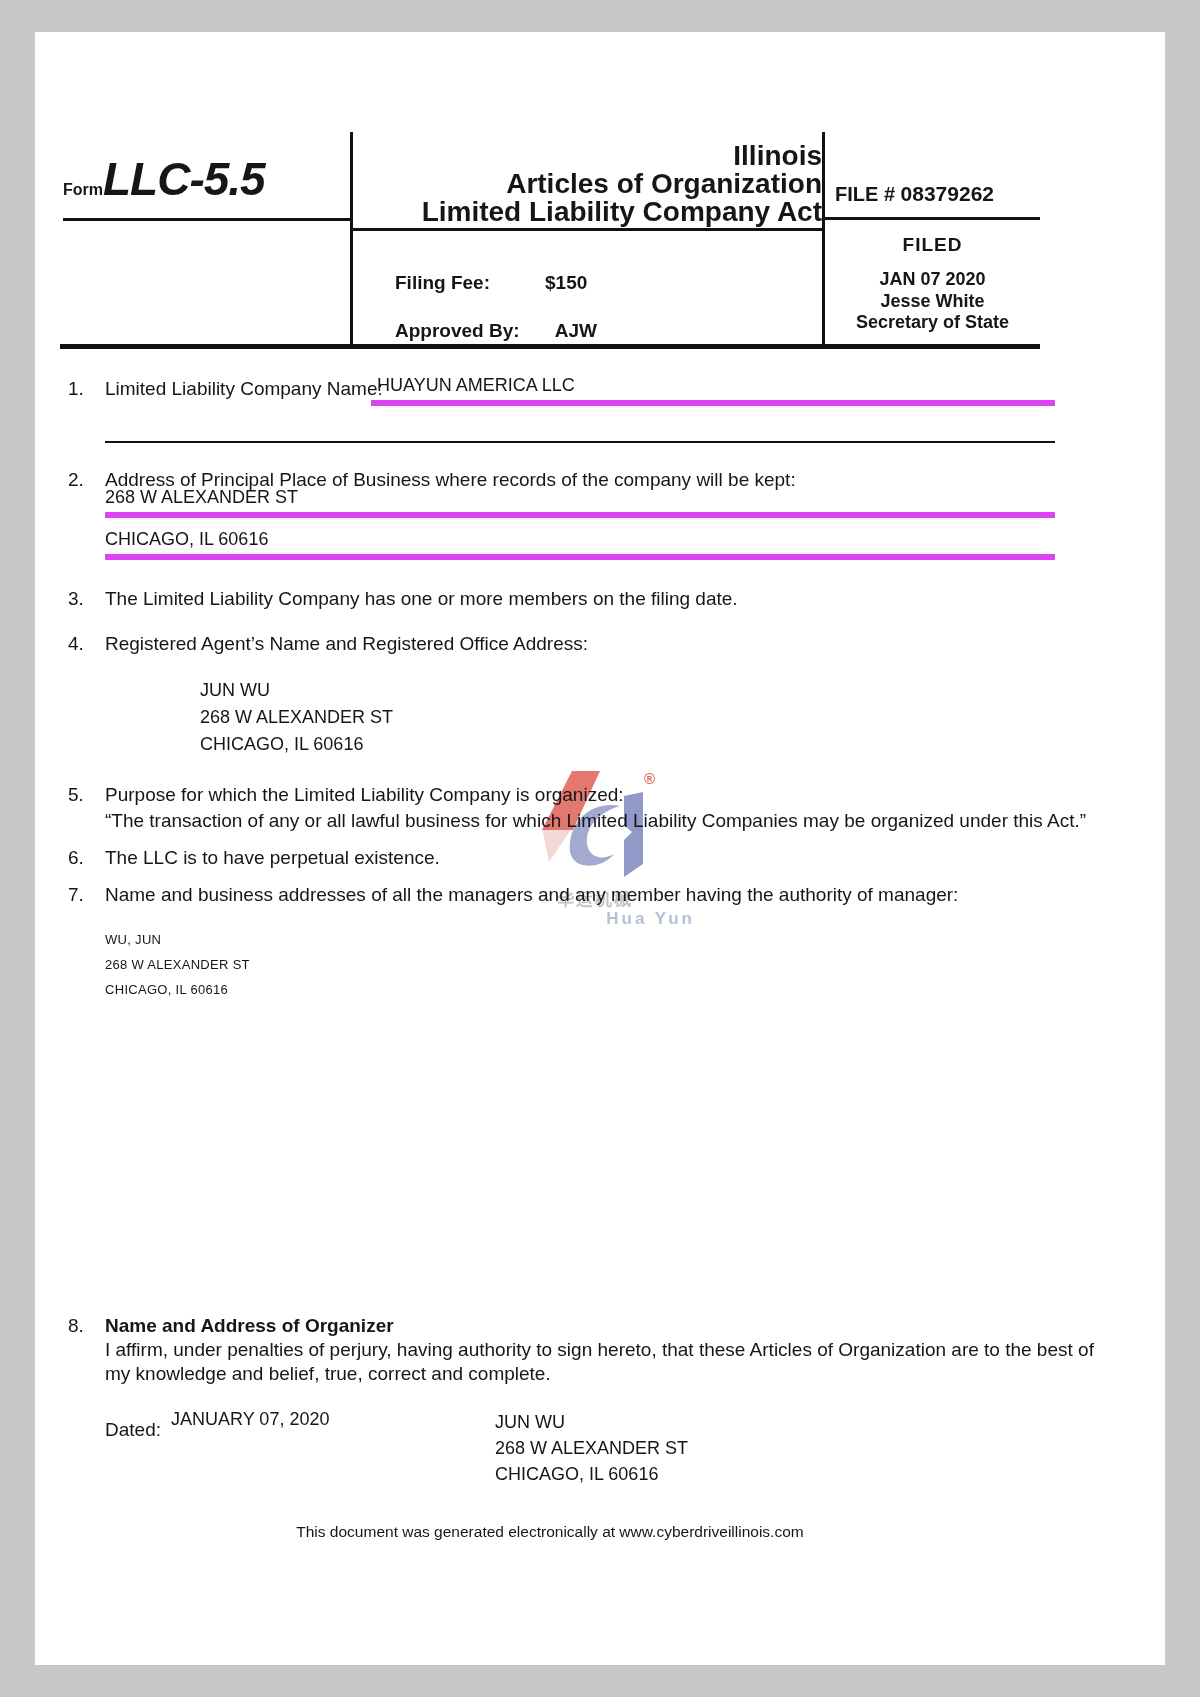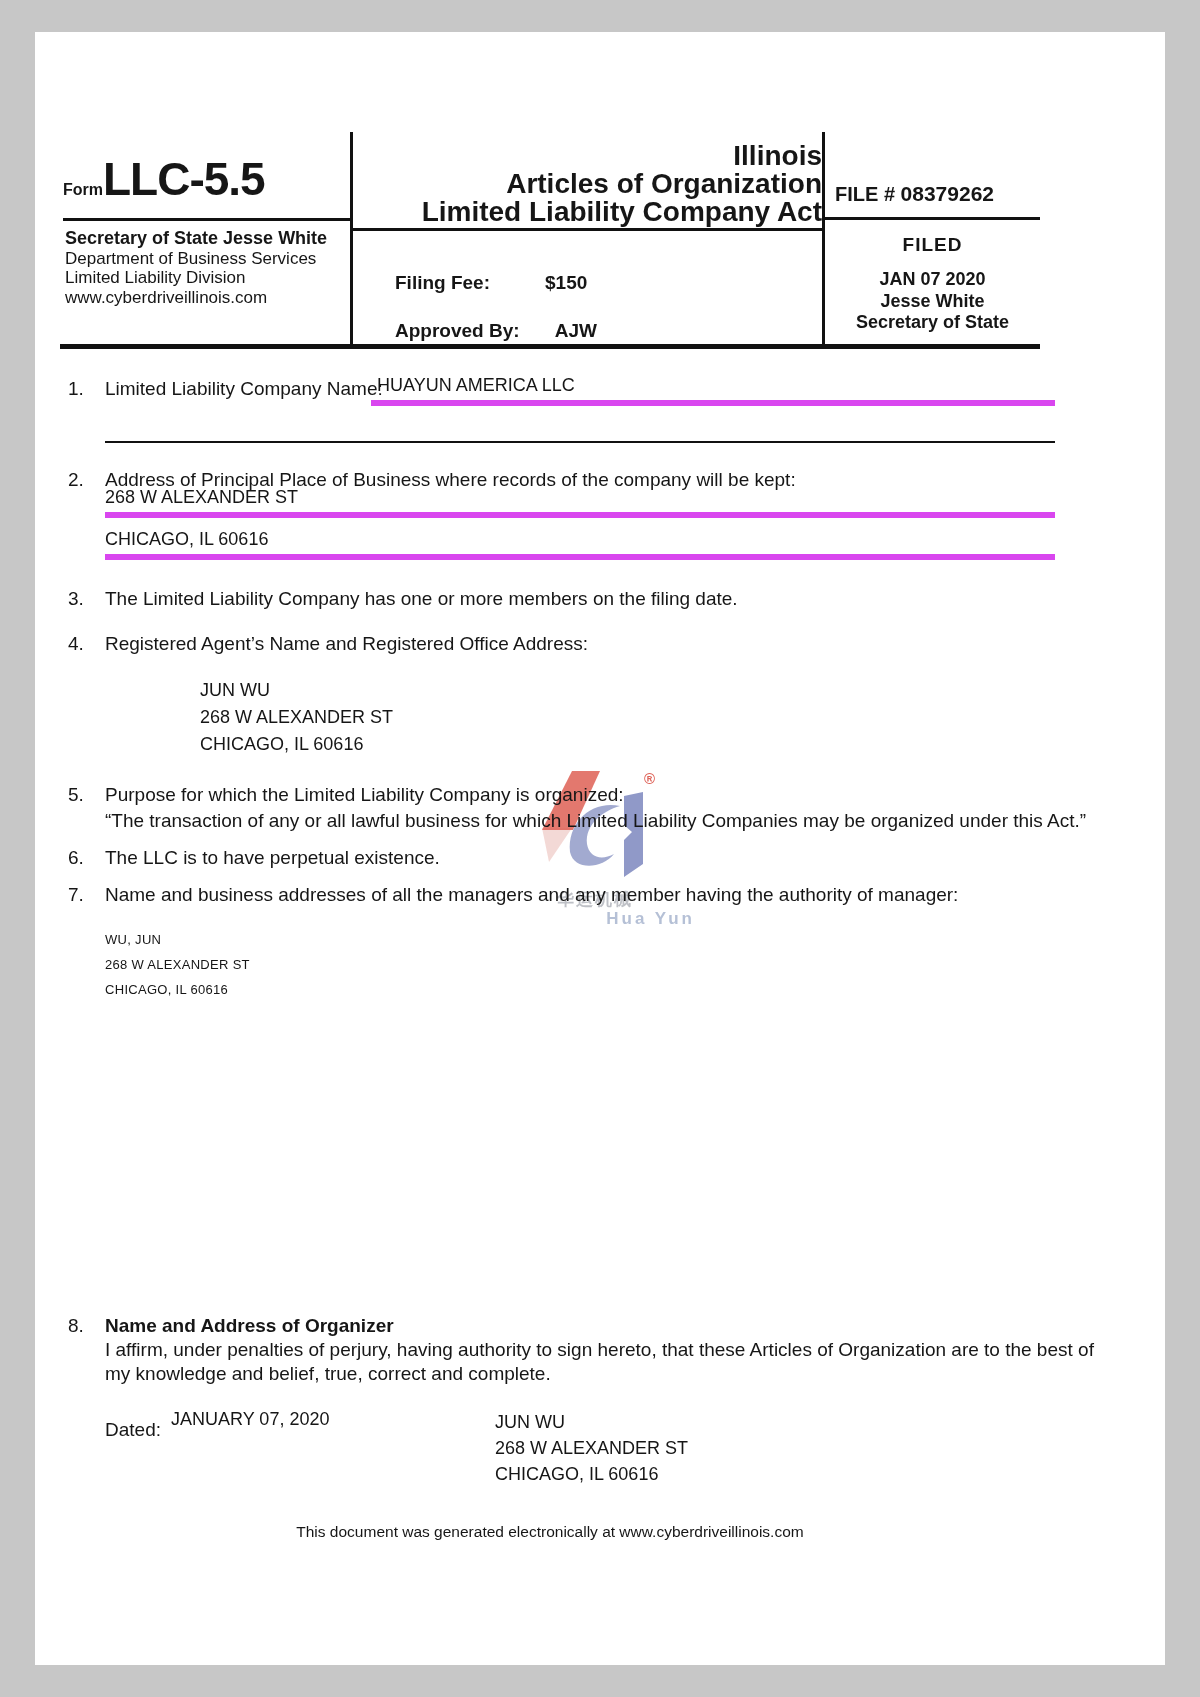--- a/index.html
+++ b/index.html
@@ -19,21 +19,21 @@
   .abs{position:absolute;z-index:2;}
   .rule{position:absolute;background:#111;z-index:2;}
   .line{position:absolute;white-space:nowrap;z-index:2;}
   .num{font-size:19px;}
   .lbl{font-size:19px;}
   .small{font-size:13px;letter-spacing:.3px;}
   .b{font-weight:700;}
   .ul-val{border-bottom:2px solid #111;padding-bottom:3px;}
   .fill-line{position:absolute;border-bottom:6px solid #d946ef;padding-bottom:4px;font-size:18px;white-space:nowrap;z-index:2;}
   .form-small{font-size:16px;font-weight:600;}
-  .form-big{font-size:46px;font-weight:700;letter-spacing:-1px;line-height:1;}
+  .form-big{font-size:46px;font-weight:700;letter-spacing:-1px;line-height:1;font-style:italic;}
   .agency{font-size:17px;line-height:19.5px;}
   .agency .first{font-weight:700;font-size:18px;}
   .title-block{text-align:right;font-weight:700;font-size:28px;line-height:28px;}
   .stamp{text-align:center;font-weight:700;}
   .watermark{position:absolute;z-index:0;opacity:.85;}
   .wm-cn{position:absolute;left:0;top:120px;width:100%;text-align:center;
          font-size:17px;font-weight:700;letter-spacing:2px;color:#b3b6bd;}
   .wm-latin{position:absolute;left:0;top:141px;width:100%;text-align:right;
             font-size:17px;font-weight:700;letter-spacing:3px;color:#a9b6cf;}
   .wm-reg{position:absolute;left:149px;top:2px;font-size:15px;font-weight:700;color:#d94a3d;}
@@ -44,26 +44,20 @@
 <body>
 
 <div class="page">
 
   <div class="line" style="left:28px;top:124px;">
     <span class="form-small">Form</span><span class="form-big">LLC-5.5</span>
   </div>
 
   <div class="rule" style="left:28px;top:186px;width:287px;height:3px;"></div>
 
-  <div class="abs agency" style="left:30px;top:197px;">
-    <div class="first">Secretary of State Jesse White</div>
-    <div>Department of Business Services</div>
-    <div>Limited Liability Division</div>
-    <div>www.cyberdriveillinois.com</div>
-  </div>
 
   <div class="rule" style="left:315px;top:100px;width:3px;height:213px;"></div>
   <div class="rule" style="left:787px;top:100px;width:3px;height:213px;"></div>
 
   <div class="abs title-block" style="left:318px;top:110px;width:469px;">
     <div>Illinois</div>
     <div>Articles of Organization</div>
     <div>Limited Liability Company Act</div>
   </div>
 

